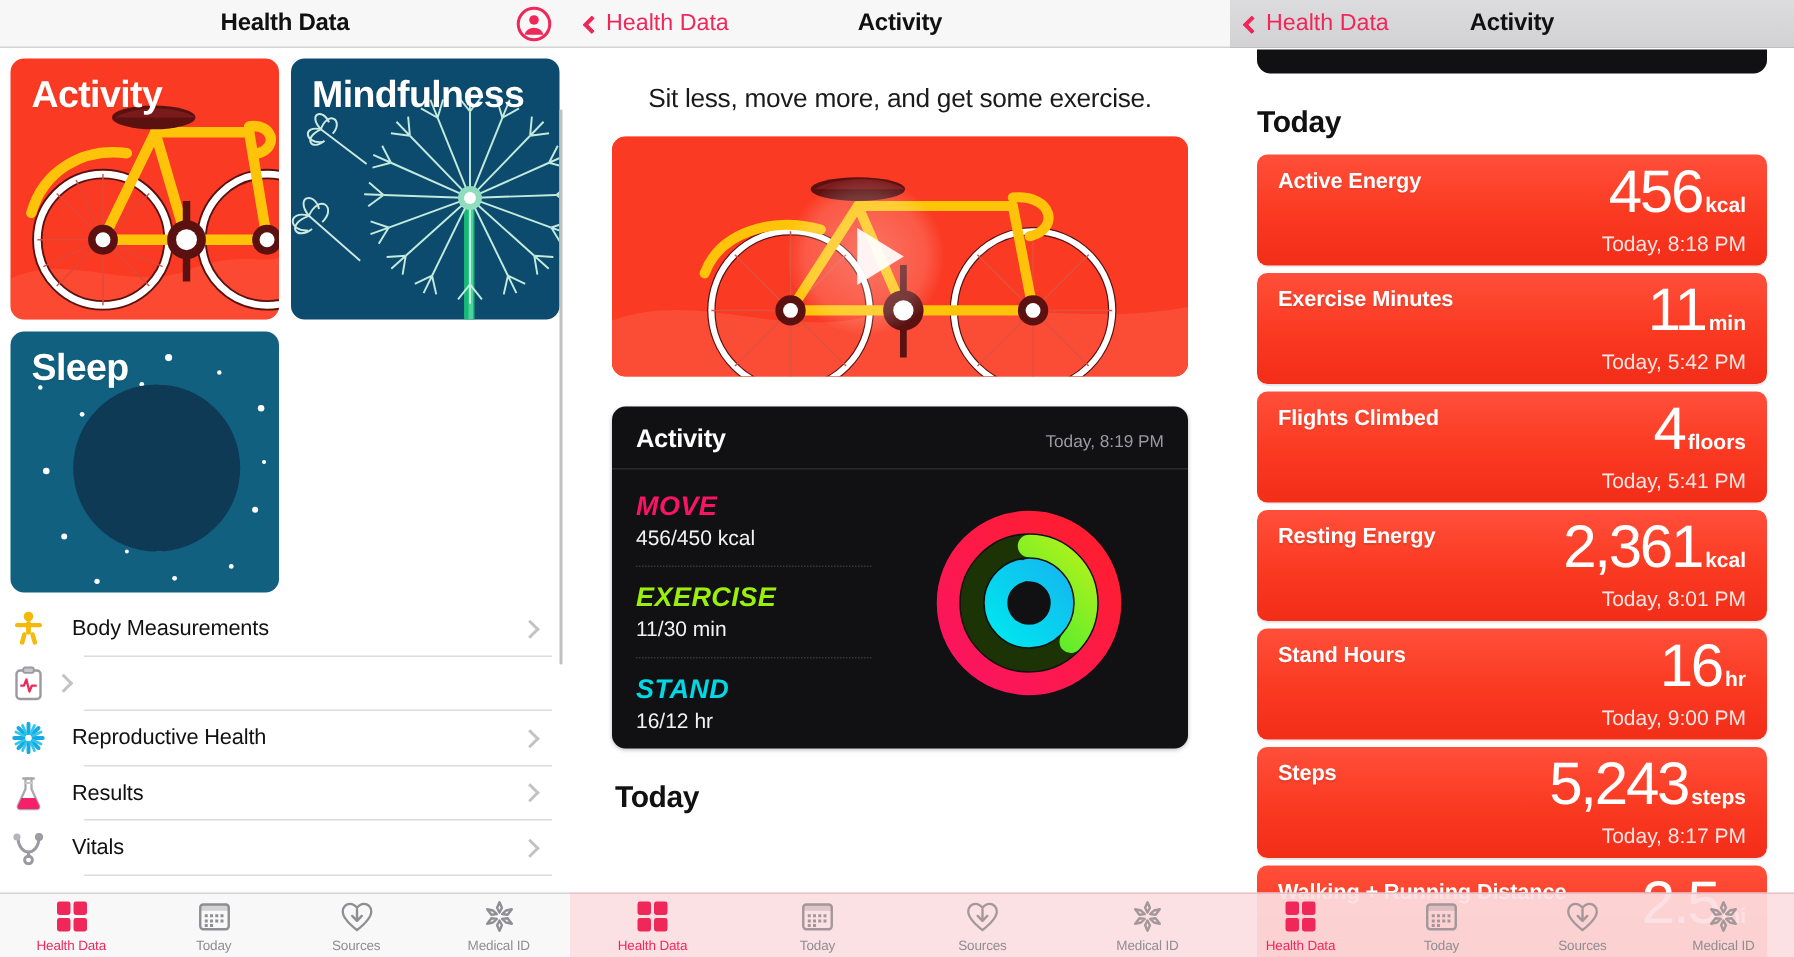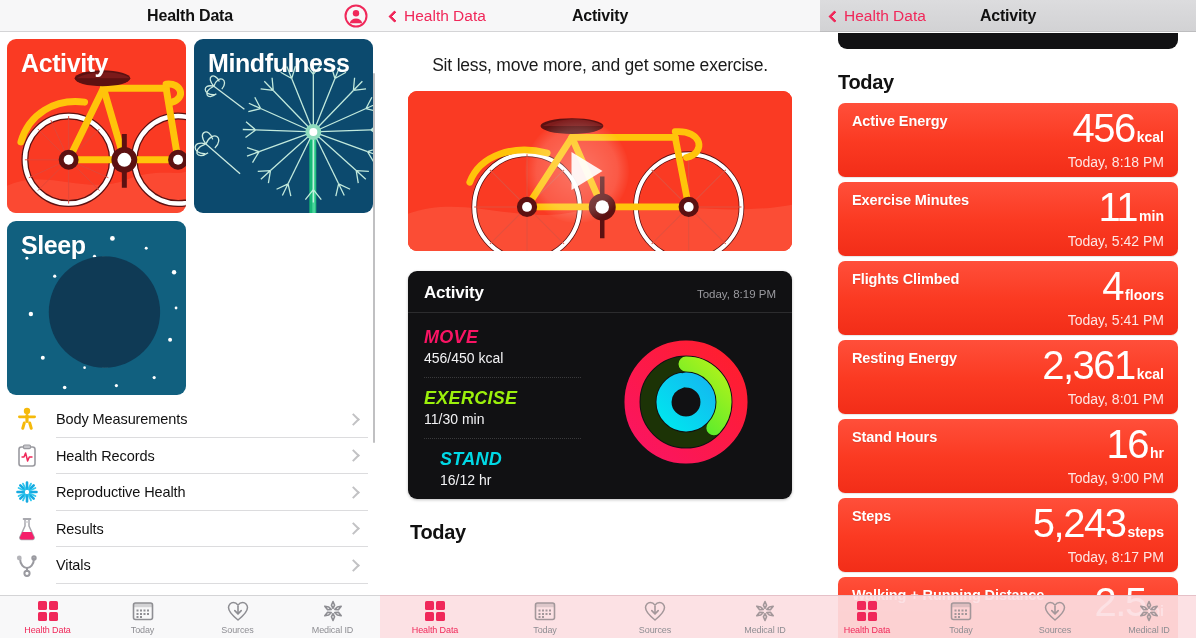--- a/index.html
+++ b/index.html
@@ -62,21 +62,21 @@
     position: absolute; top: 10px; left: 14px;
     font-size: 25px; font-weight: bold; color: #fff;
     letter-spacing: -0.4px; z-index: 3;
     text-shadow: 0 1px 2px rgba(0,0,0,0.08);
   }
   .bc-art { position: absolute; inset: 0; }
 
   .list-rows { margin-top: 6px; }
   .lrow {
     display: flex; align-items: center; height: 36.5px;
-    padding-left: 8px; cursor: pointer; position: relative;
+    cursor: pointer; position: relative;
   }
   .lrow .licon { width: 38px; display: flex; justify-content: center; align-items:center; }
   .lrow .ltext { flex: 1; font-size: 14.5px; color: #111; padding-left: 10px; letter-spacing: -0.1px;}
   .lrow .lchev {
     width: 9px; height: 9px; border-right: 2px solid #c2c2c4; border-top: 2px solid #c2c2c4;
     transform: rotate(45deg); margin-right: 22px;
   }
   .lrow .lsep {
     position: absolute; left: 56px; right: 12px; bottom: 0; height: 1px; background: #dcdcde;
   }
@@ -134,21 +134,21 @@
   }
   .ac-head {
     display: flex; align-items: baseline; justify-content: space-between;
     padding: 12px 16px 9px 16px; border-bottom: 1px solid #2c2c2e;
   }
   .ac-title { font-size: 17px; font-weight: bold; color: #fff; letter-spacing: -0.2px; }
   .ac-time { font-size: 11.5px; color: #9a9a9f; }
   .ac-body { display: flex; height: 178px; }
   .ac-metrics { width: 45%; padding: 14px 0 0 16px; }
   .metric { padding-bottom: 11px; margin-bottom: 10px; border-bottom: 1px dotted #3a3a3c; }
-  .metric:last-child { border-bottom: none; margin-left: 16px; }
+  .metric:last-child { border-bottom: none; }
   .m-label { font-size: 18px; font-weight: bold; letter-spacing: 0.3px; font-style: italic; }
   .m-value { font-size: 14px; color: #f2f2f4; margin-top: 2px; }
   .ac-rings { flex: 1; display: flex; align-items: center; justify-content: center; }
   .p2-today {
     font-size: 20px; font-weight: bold; color: #111; letter-spacing: -0.3px;
     padding: 22px 2px 0 2px;
   }
 
   
   .p3-scroll {
@@ -393,21 +393,20 @@
         </div>
 
         <div class="lrow">
           <span class="licon">
             <svg width="20" height="24" viewBox="0 0 20 24">
               <rect x="2" y="3" width="16" height="19" rx="2.4" fill="none" stroke="#9a9aa0" stroke-width="1.6"></rect>
               <rect x="6.5" y="1" width="7" height="3.6" rx="1.2" fill="#c8c8cc" stroke="#9a9aa0" stroke-width="1.2"></rect>
               <path d="M4.5 13 l2.5 0 l1.6 -4 l2 8 l1.7 -4 l3.2 0" fill="none" stroke="#f0285a" stroke-width="1.5" stroke-linejoin="round"></path>
             </svg>
           </span>
-          <span class="ltext">Health Records</span>
           <span class="lchev"></span>
           <span class="lsep"></span>
         </div>
 
         <div class="lrow">
           <span class="licon">
             <svg width="24" height="24" viewBox="0 0 24 24">
               <g stroke="#17a9e0" stroke-width="2.6" stroke-linecap="round">
                 <line x1="12" y1="2.5" x2="12" y2="21.5"></line>
                 <line x1="2.5" y1="12" x2="21.5" y2="12"></line>

